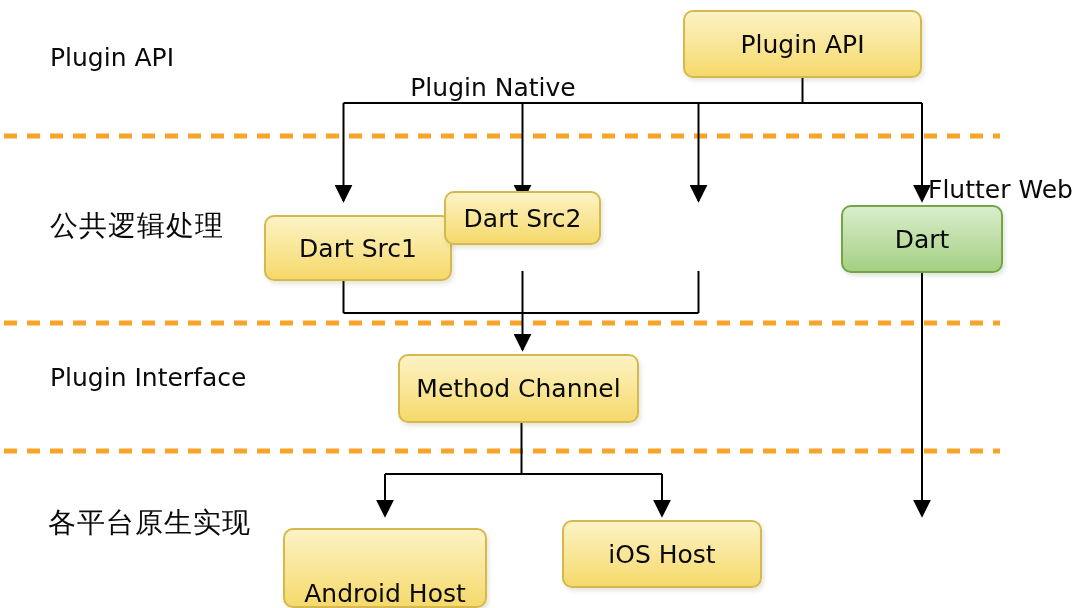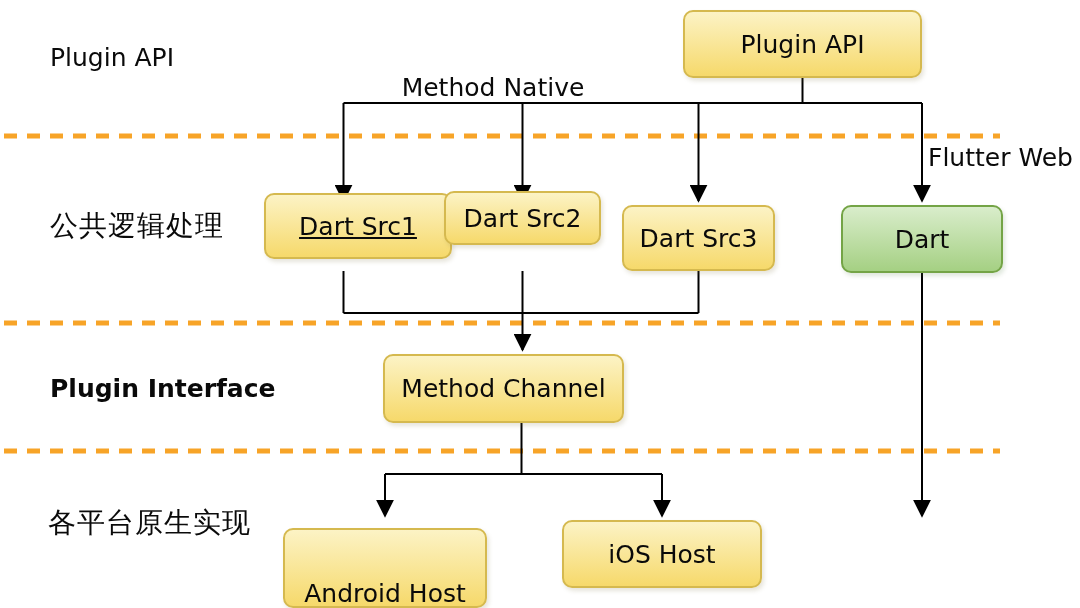--- a/index.html
+++ b/index.html
@@ -30,21 +30,21 @@
     box-shadow:2px 3px 4px rgba(80,120,60,0.18);
   }
   .node-label{font-size:25px;line-height:1;white-space:nowrap;}
   .row-label{
     position:absolute;transform:translateY(-50%);white-space:nowrap;
     font-size:25px;
   }
   .row-label.cjk{font-size:28px;letter-spacing:1px;text-align:right;}
   .annotation{position:absolute;white-space:nowrap;font-size:25px;}
   .annotation.centered{transform:translate(-50%,-50%);}
-  .annotation.left-anchored{transform:translateY(-50%);}
+  .annotation.left-anchored{transform:translateY(-50%);margin-top:32px;}
 </style>
 </head>
 <body>
 
 <div class="stage">
 
   <svg class="wires" viewBox="0 0 1080 608">
     <defs>
       <marker id="arrow" viewBox="0 0 10 10" refX="9" refY="5" markerWidth="9" markerHeight="9" orient="auto-start-reverse">
         <path d="M0,0 L10,5 L0,10 z" fill="#000000"></path>
@@ -78,44 +78,41 @@
       <path d="M385,474 H662"></path>
       <path d="M385,474 V516" marker-end="url(#arrow)"></path>
       <path d="M662,474 V516" marker-end="url(#arrow)"></path>
 
       <path d="M922,273 V516" marker-end="url(#arrow)"></path>
     </g>
   </svg>
 
   <div class="row-label" style="left:50px;top:57px;">Plugin API</div>
   <div class="row-label cjk" style="left:50px;top:226px;">公共逻辑处理</div>
-  <div class="row-label" style="left:50px;top:388px;font-weight:bold;">Plugin Interface</div>
+  <div class="row-label" style="left:50px;top:377px;">Plugin Interface</div>
   <div class="row-label cjk" style="left:48px;top:523px;">各平台原生实现</div>
 
-  <div class="annotation centered" style="left:493px;top:87px;">Method Native</div>
+  <div class="annotation centered" style="left:493px;top:87px;">Plugin Native</div>
   <div class="annotation left-anchored" style="left:928px;top:157px;">Flutter Web</div>
 
   <div class="node yellow" style="left:683px;top:10px;width:239px;height:68px;">
     <span class="node-label">Plugin API</span>
   </div>
 
-  <div class="node yellow" style="left:264px;top:193px;width:188px;height:66px;text-decoration:underline;">
+  <div class="node yellow" style="left:264px;top:215px;width:188px;height:66px;">
     <span class="node-label">Dart Src1</span>
   </div>
   <div class="node yellow" style="left:444px;top:191px;width:157px;height:54px;">
     <span class="node-label">Dart Src2</span>
   </div>
-  <div class="node yellow" style="left:622px;top:205px;width:153px;height:66px;">
-    <span class="node-label">Dart Src3</span>
-  </div>
   <div class="node green" style="left:841px;top:205px;width:162px;height:68px;">
     <span class="node-label">Dart</span>
   </div>
 
-  <div class="node yellow" style="left:383px;top:354px;width:241px;height:69px;">
+  <div class="node yellow" style="left:398px;top:354px;width:241px;height:69px;">
     <span class="node-label">Method Channel</span>
   </div>
 
   <div class="node yellow" style="left:283px;top:528px;width:204px;height:80px;align-items:flex-end;">
     <span class="node-label">Android Host</span>
   </div>
   <div class="node yellow" style="left:562px;top:520px;width:200px;height:68px;">
     <span class="node-label">iOS Host</span>
   </div>
 

